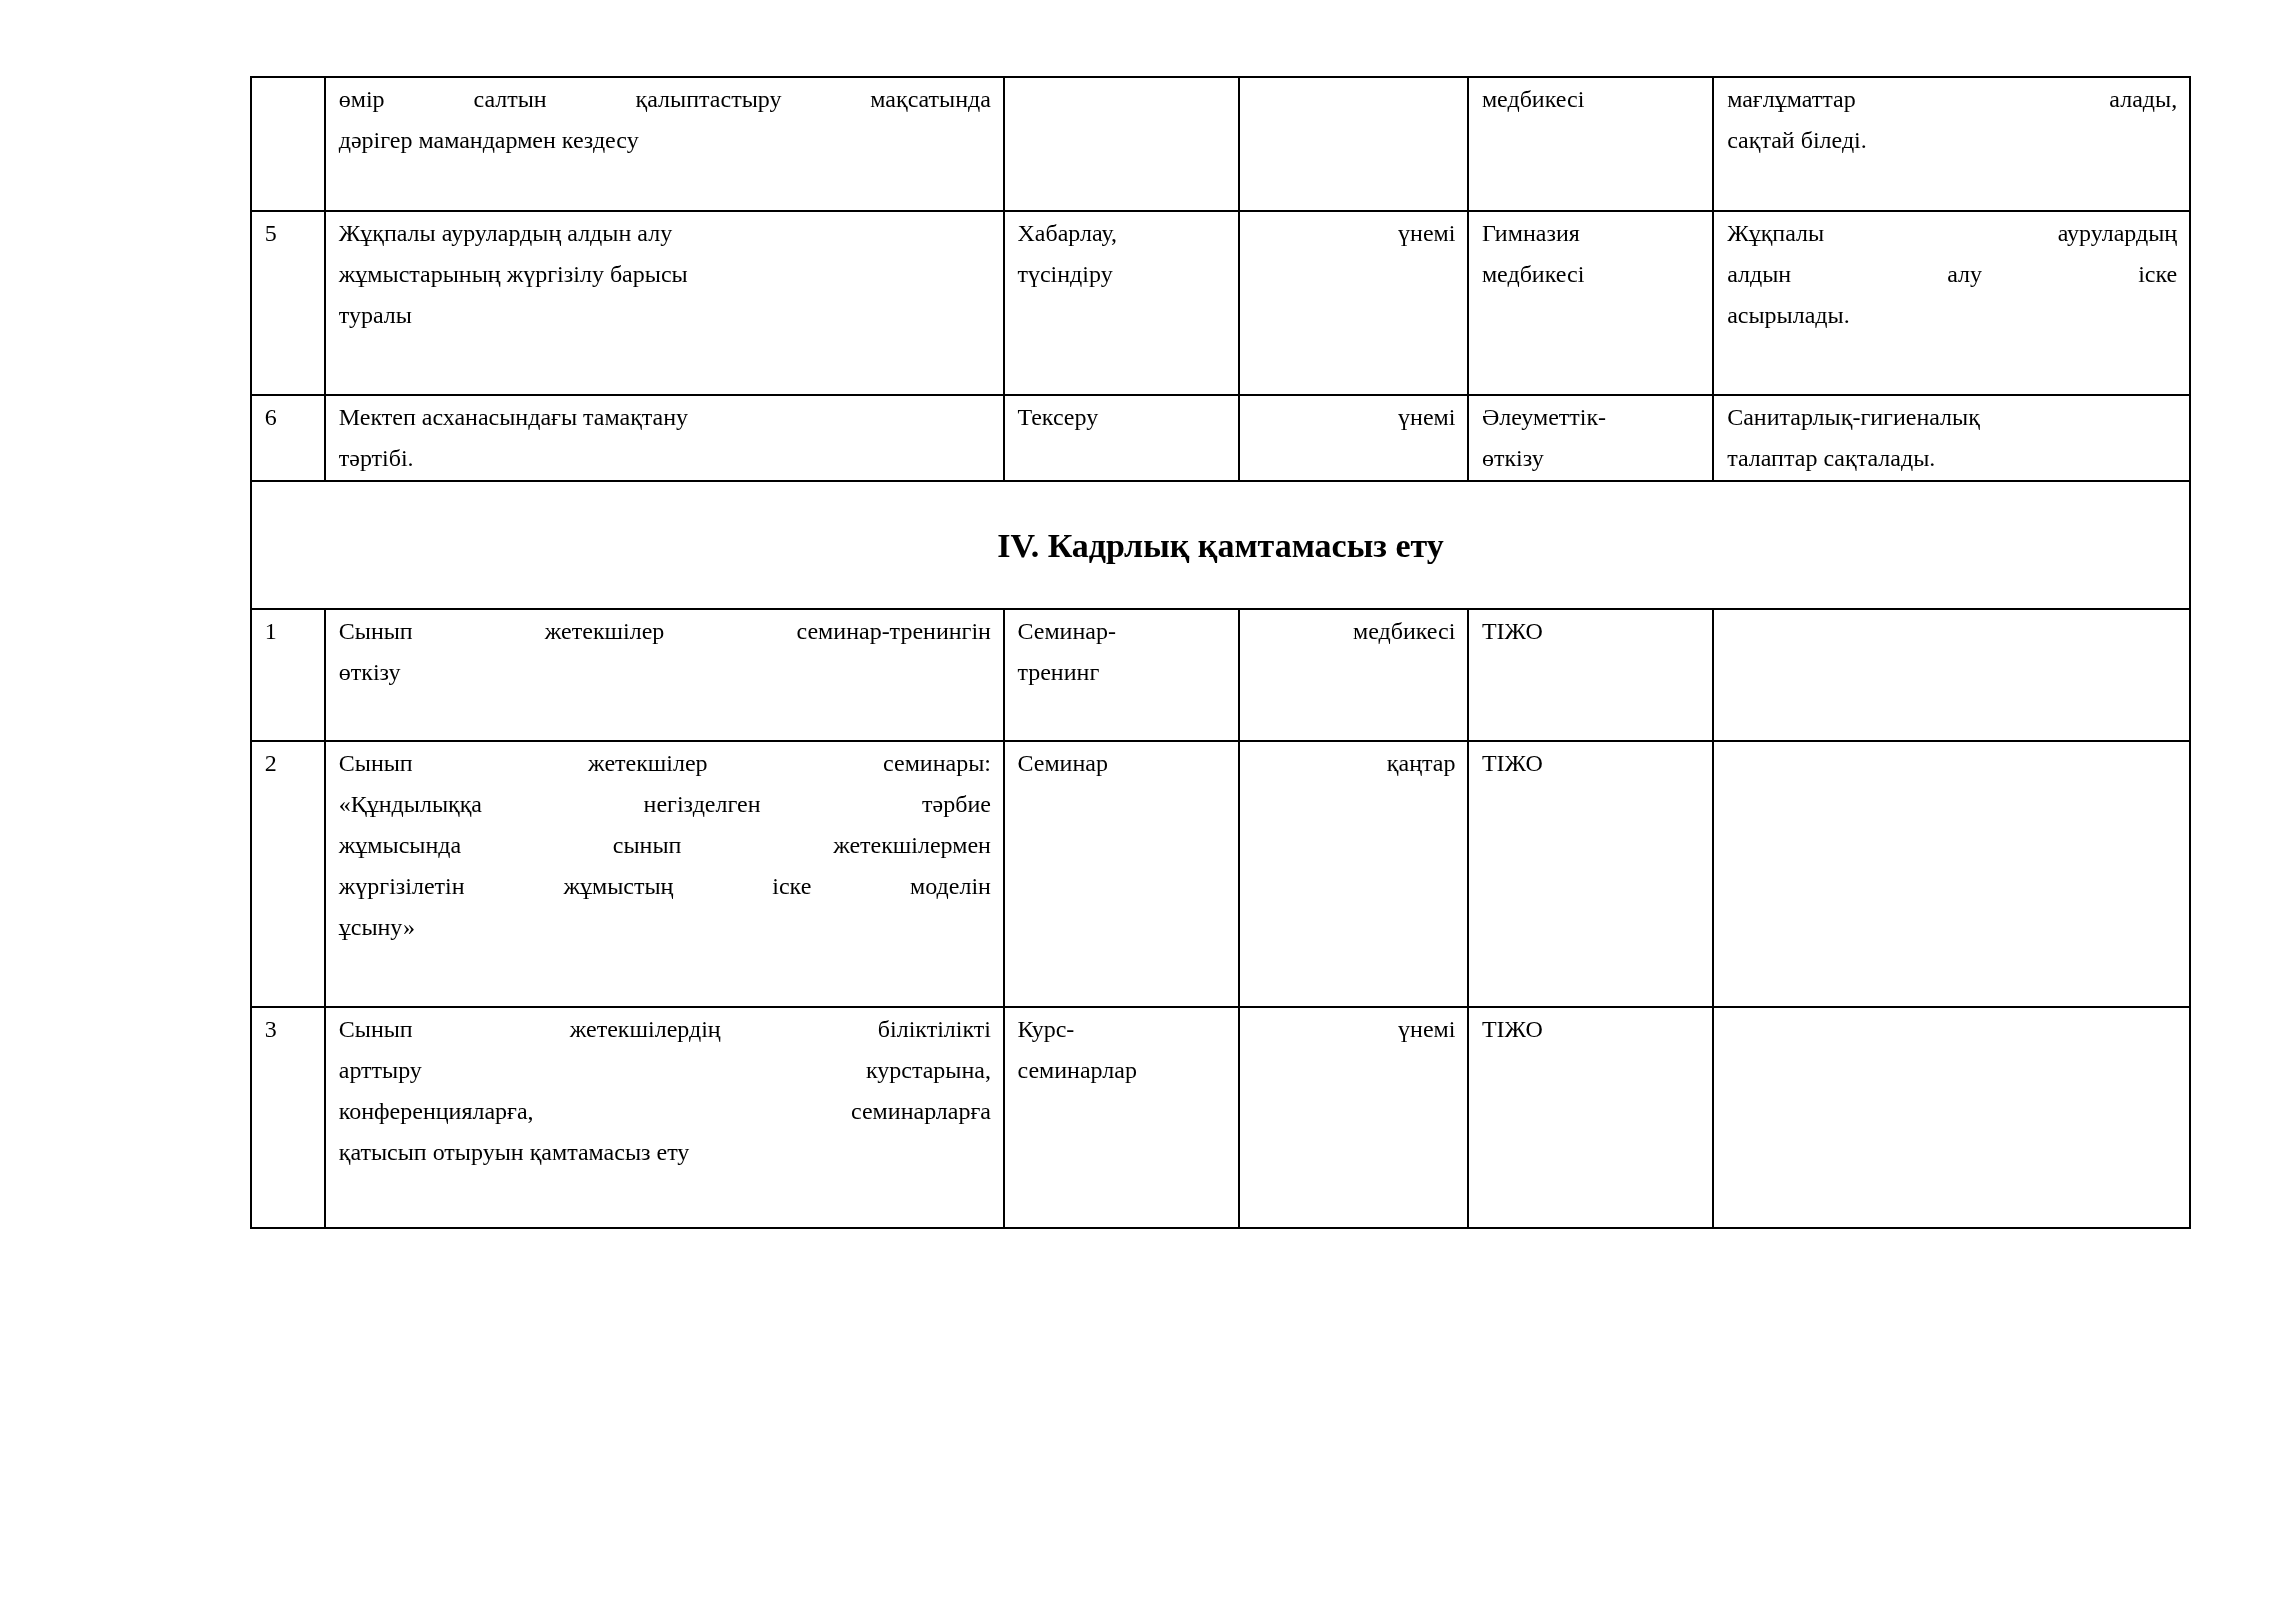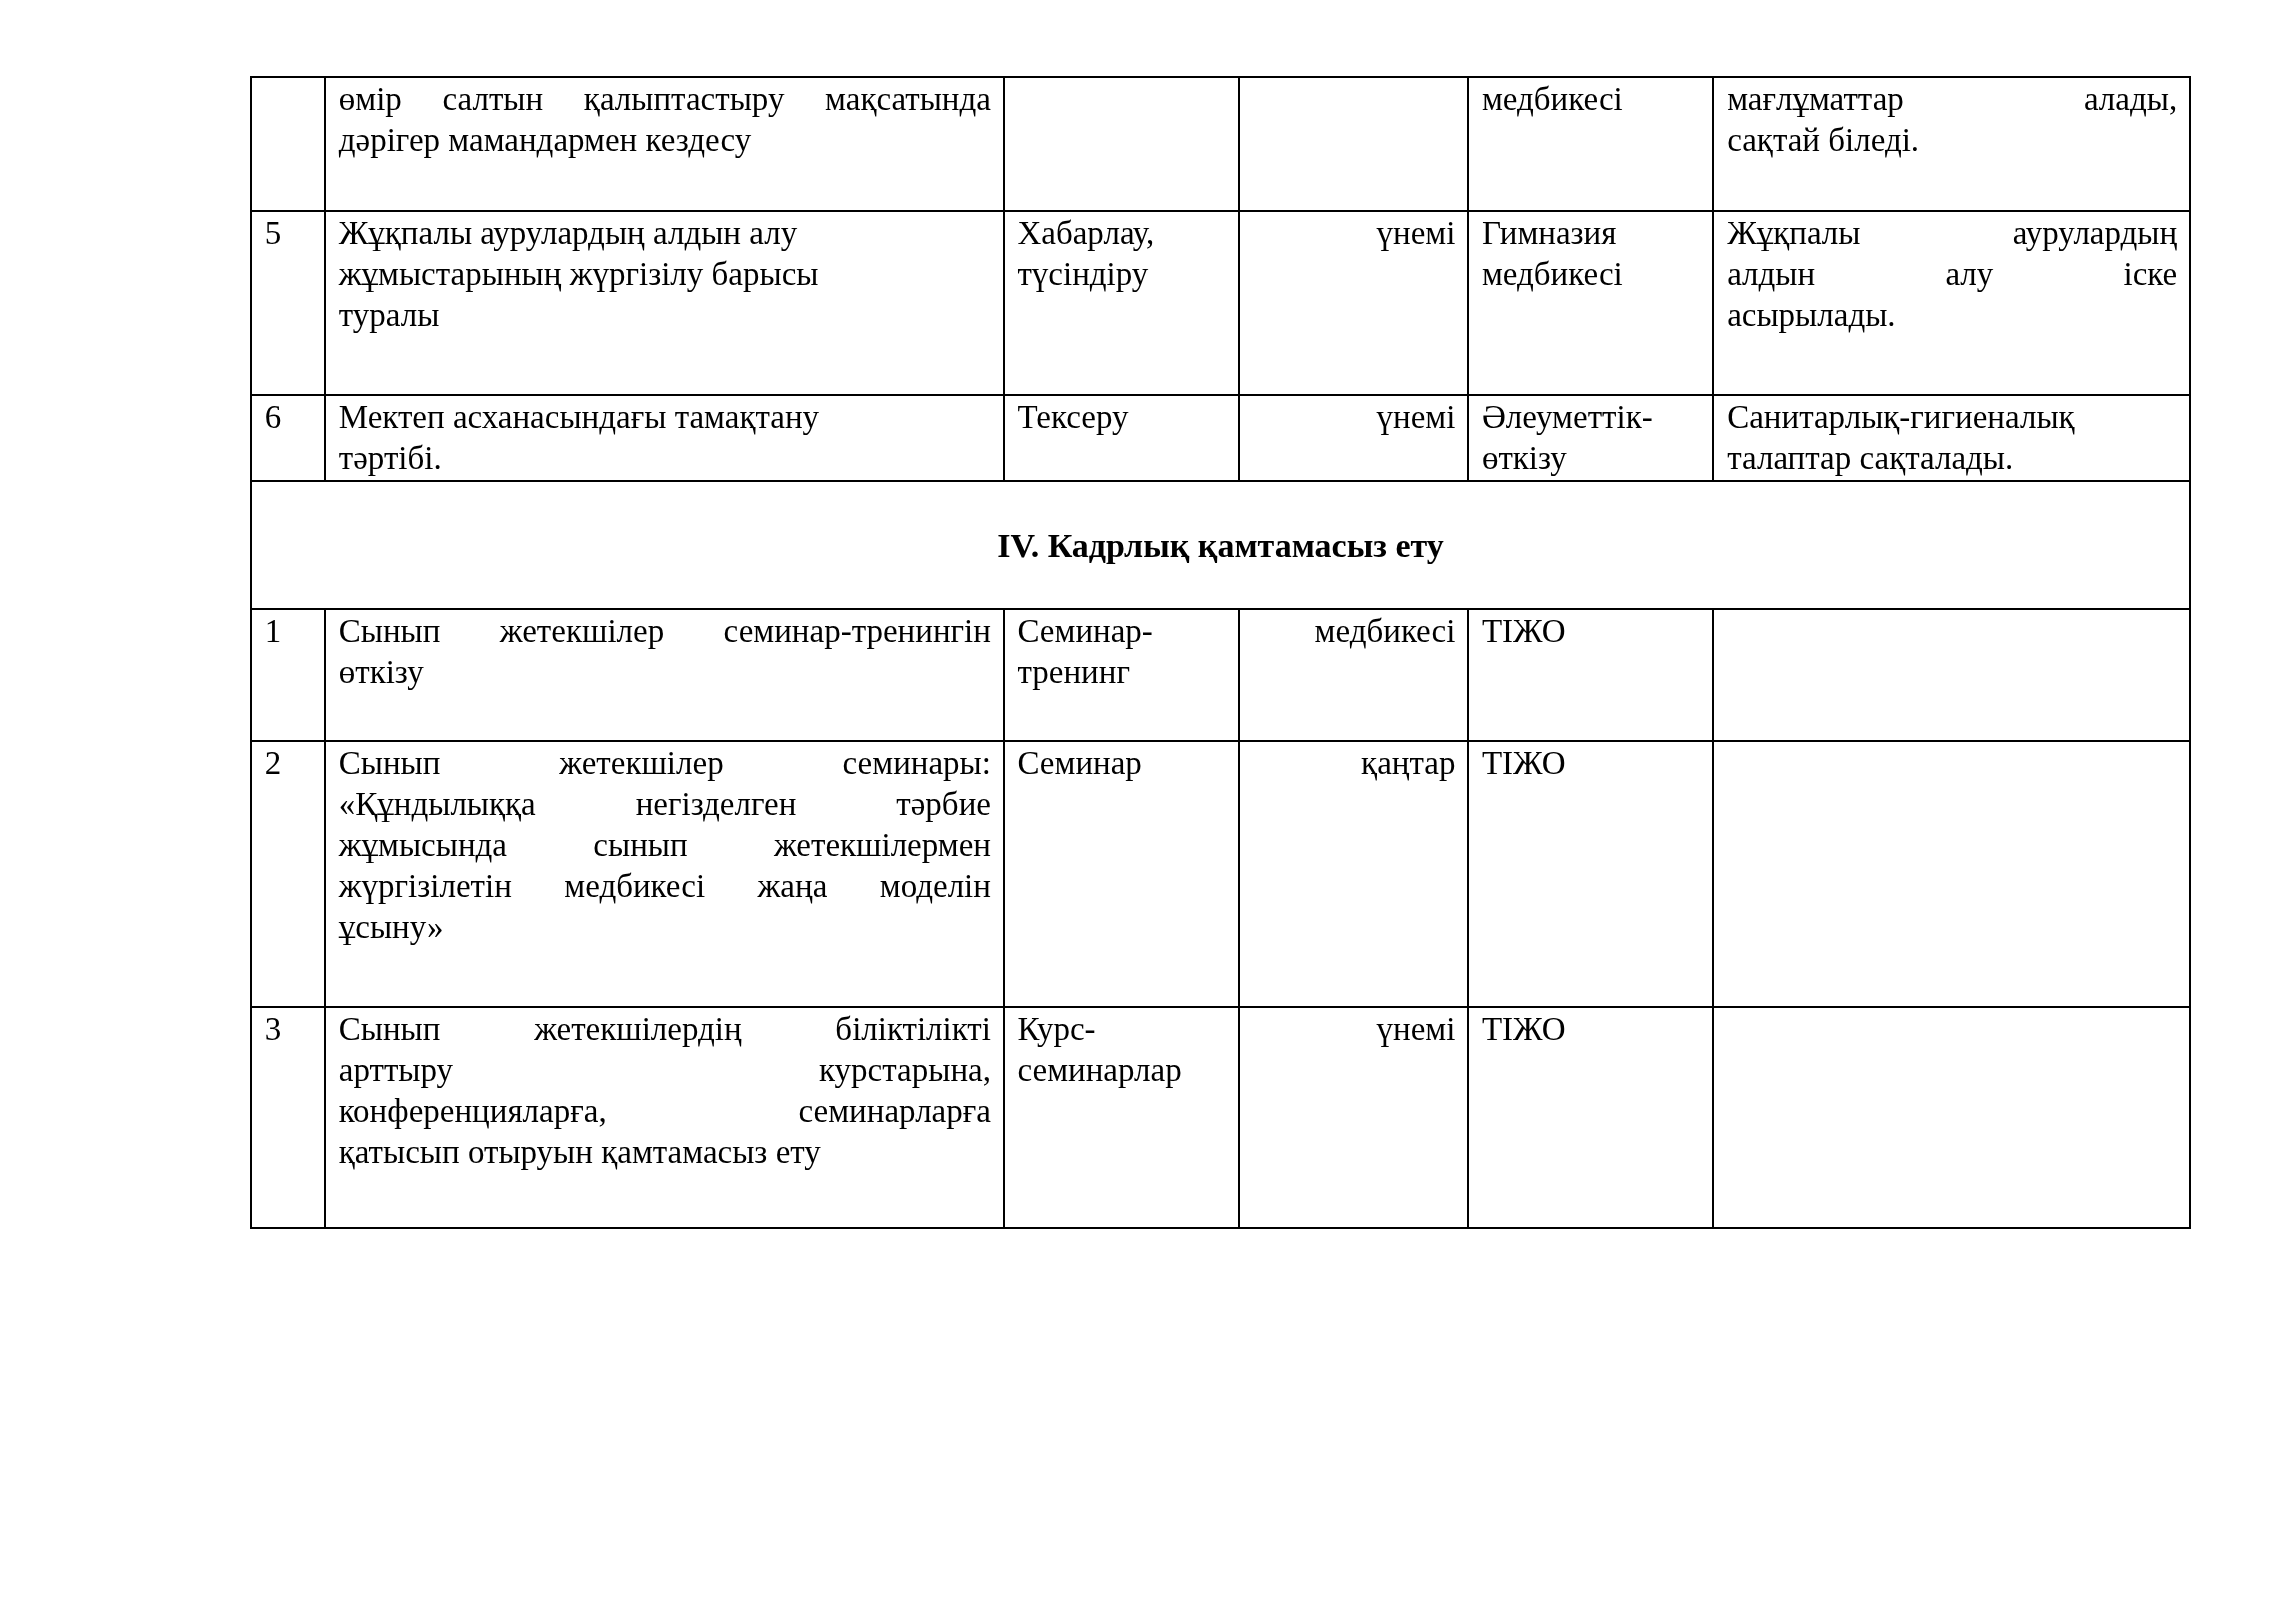--- a/index.html
+++ b/index.html
@@ -19,21 +19,21 @@
     position: absolute;
     left: 250px;
     top: 76px;
     width: 1941px;
     border-collapse: collapse;
     table-layout: fixed;
   }
   table.plan td {
     border: 2.9px solid #000000;
     vertical-align: top;
-    font-size: 33px;
+    font-size: 24px;
     line-height: 41px;
     padding: 1px 11.8px 0 12.7px;
     overflow: hidden;
   }
   td.num    { text-align: left; padding-left: 13.7px; }
   td.task   { text-align: left;  white-space: pre-line; }
   td.form   { text-align: left;  white-space: pre-line; }
   td.time   { text-align: right; }
   td.resp   { text-align: left;  white-space: pre-line; }
   td.resp.center { text-align: left; margin-top: 40px; }
@@ -109,21 +109,21 @@
       <td class="num">1</td>
       <td class="task ml-justify"><div class="jl">Сынып жетекшілер семинар-тренингін</div><div class="ll">өткізу</div></td>
       <td class="form">Семинар-
 тренинг</td>
       <td class="time">медбикесі</td>
       <td class="resp center">ТІЖО</td>
       <td class="result"></td>
     </tr>
     <tr style="height:266px">
       <td class="num">2</td>
-      <td class="task ml-justify"><div class="jl">Сынып жетекшілер семинары:</div><div class="jl">«Құндылыққа негізделген тәрбие</div><div class="jl">жұмысында сынып жетекшілермен</div><div class="jl">жүргізілетін медбикесі жаңа моделін</div><div class="ll">ұсыну»</div></td>
+      <td class="task ml-justify"><div class="jl">Сынып жетекшілер семинары:</div><div class="jl">«Құндылыққа негізделген тәрбие</div><div class="jl">жұмысында сынып жетекшілермен</div><div class="jl">жүргізілетін жұмыстың іске моделін</div><div class="ll">ұсыну»</div></td>
       <td class="form">Семинар</td>
       <td class="time">қаңтар</td>
       <td class="resp center">ТІЖО</td>
       <td class="result"></td>
     </tr>
     <tr style="height:221px">
       <td class="num">3</td>
       <td class="task ml-justify"><div class="jl">Сынып жетекшілердің біліктілікті</div><div class="jl">арттыру курстарына,</div><div class="jl">конференцияларға, семинарларға</div><div class="ll">қатысып отыруын қамтамасыз ету</div></td>
       <td class="form">Курс-
 семинарлар</td>

